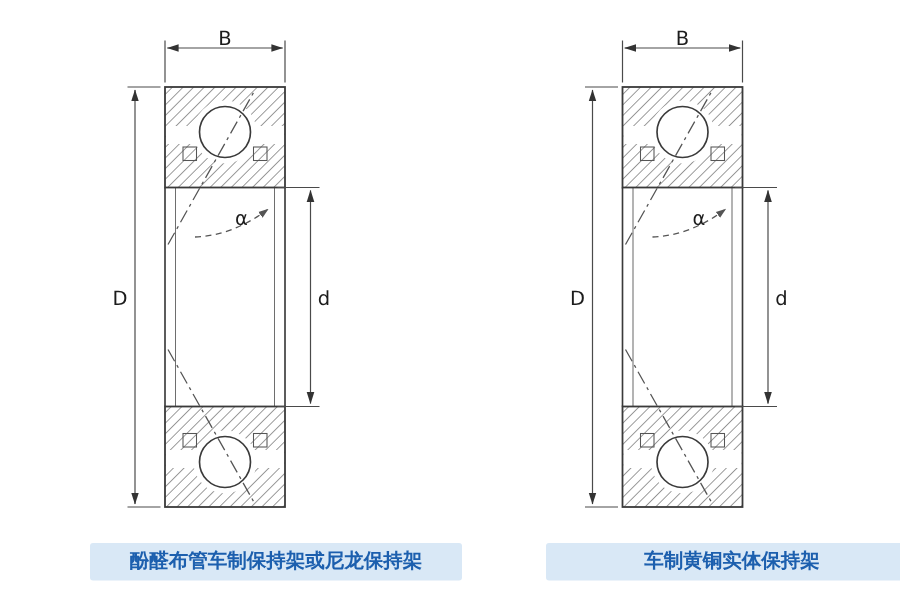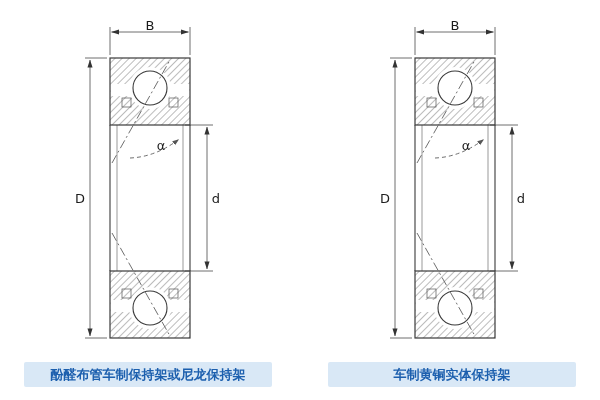--- a/index.html
+++ b/index.html
@@ -20,20 +20,21 @@
   .dashdot{stroke:#555;stroke-width:0.85;stroke-dasharray:9 3 2 3;fill:none;}
   .arcdash{stroke:#555;stroke-width:0.85;stroke-dasharray:4 3;fill:none;}
   .ext,.dim{stroke:#4a4a4a;stroke-width:0.8;fill:none;}
   .dimtext{font-family:"DejaVu Sans",sans-serif;font-size:13px;fill:#1c1c1c;}
 
   .caption{
     position:absolute;top:362px;height:25px;line-height:25px;
     text-align:center;font-size:13px;font-weight:bold;
     background:var(--cap-bg,#d9e8f6);color:var(--cap-fg,#1c5fae);
     border-radius:2px;
+    margin-left:36px;
   }
   #capL{left:24px;width:248px;}
   #capR{left:328px;width:248px;}
 </style>
 </head>
 <body>
 
 <div id="screen">
 
   <svg id="drawing" width="600" height="360" viewBox="0 0 600 360">

